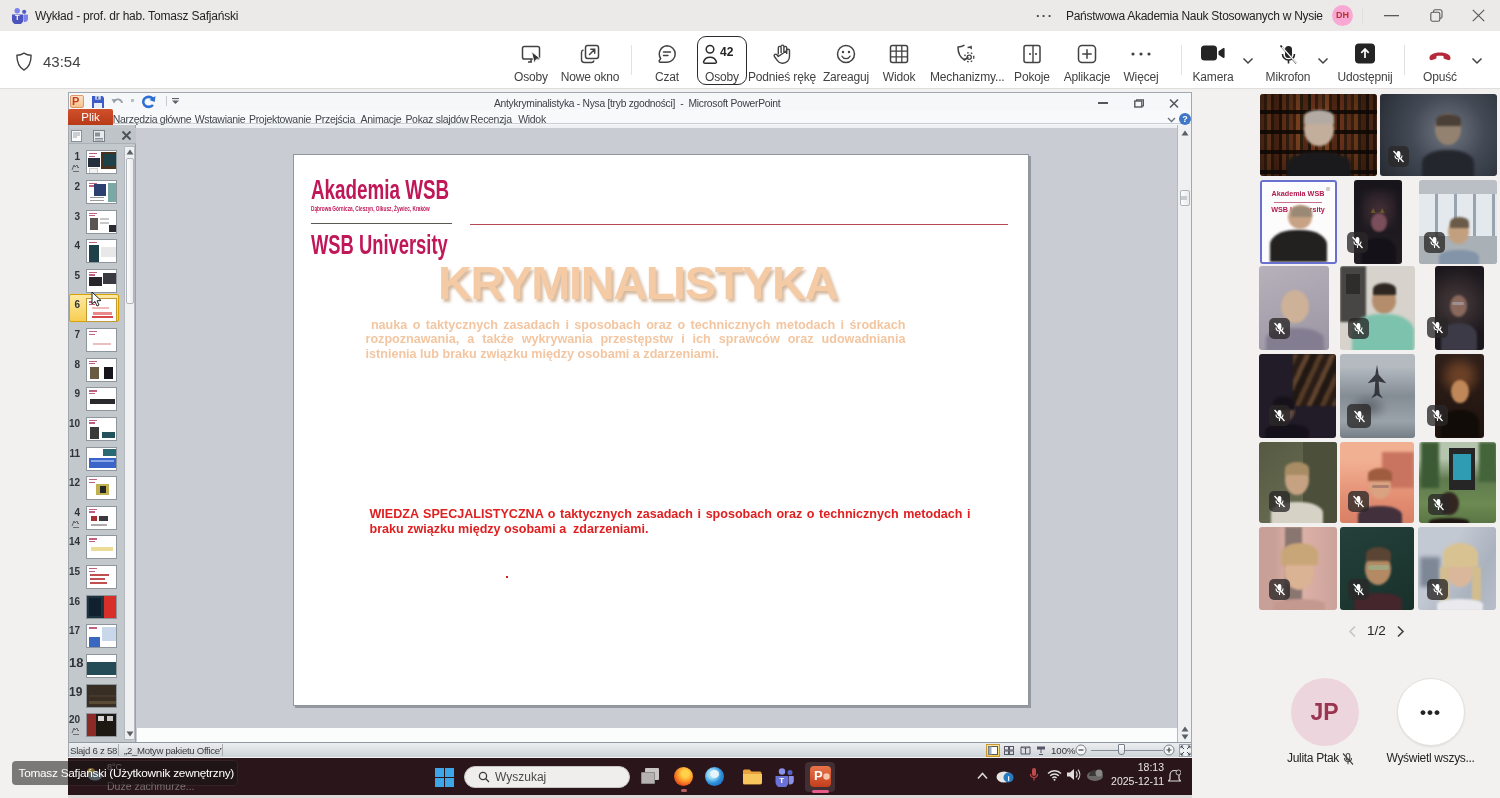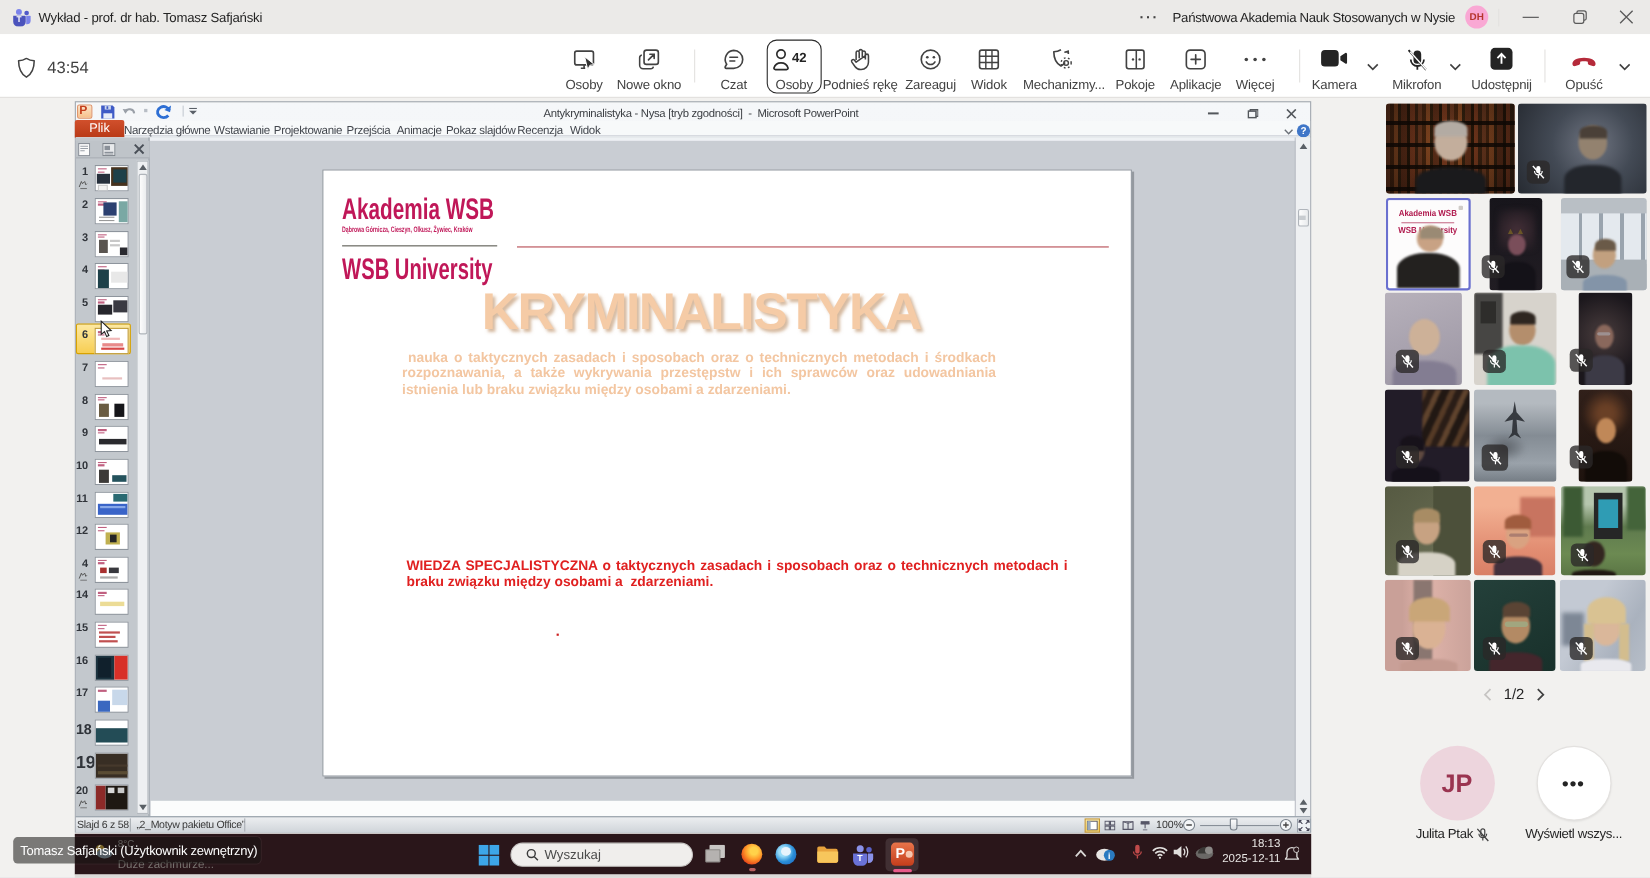--- a/index.html
+++ b/index.html
@@ -417,21 +417,21 @@
     <div class="a" style="left:69px;top:625.38px;width:11px;text-align:right;font-size:10px;font-weight:bold;color:#30343a">17</div>
     <div class="a" style="left:86px;top:624.38px;width:31px;height:24px;background:#fff;border:1px solid #8e959d;overflow:hidden">
       <i class="a" style="left:2px;top:2px;width:8px;height:1.2px;background:#c06080;"></i>
       <i class="a" style="left:2px;top:12px;width:11px;height:11px;background:#3a68c0;"></i>
       <i class="a" style="left:15px;top:2px;width:14px;height:14px;background:#c8d8ea;"></i>
     </div>
     <div class="a" style="left:69px;top:655.01px;width:11px;text-align:right;font-size:13px;font-weight:bold;color:#30343a">18</div>
     <div class="a" style="left:86px;top:654.01px;width:31px;height:24px;background:#fff;border:1px solid #8e959d;overflow:hidden">
       <i class="a" style="left:0px;top:7px;width:31px;height:13px;background:#234c56;"></i>
     </div>
-    <div class="a" style="left:69px;top:684.6400000000001px;width:11px;text-align:right;font-size:16px;font-weight:bold;color:#30343a">19</div>
+    <div class="a" style="left:69px;top:684.6400000000001px;width:11px;text-align:right;font-size:12px;font-weight:bold;color:#30343a">19</div>
     <div class="a" style="left:86px;top:683.6400000000001px;width:31px;height:24px;background:#fff;border:1px solid #8e959d;overflow:hidden">
       <i class="a" style="left:0px;top:0px;width:31px;height:24px;background:#382e24;"></i>
       <i class="a" style="left:2px;top:16px;width:27px;height:3px;background:#5a4c34;"></i>
       <i class="a" style="left:2px;top:10px;width:27px;height:2px;background:#46392c;"></i>
     </div>
     <div class="a" style="left:69px;top:714.27px;width:11px;text-align:right;font-size:10px;font-weight:bold;color:#30343a">20</div>
     <svg class="a" style="left:71px;top:727.27px" width="9" height="8" viewBox="0 0 9 8">
       <path d="M1 6 L3 1 l1 2 2-2 1 3 1-1" fill="none" stroke="#555" stroke-width="0.9"></path>
       <path d="M2 7.5 h6" stroke="#555" stroke-width="0.8"></path>
     </svg>

